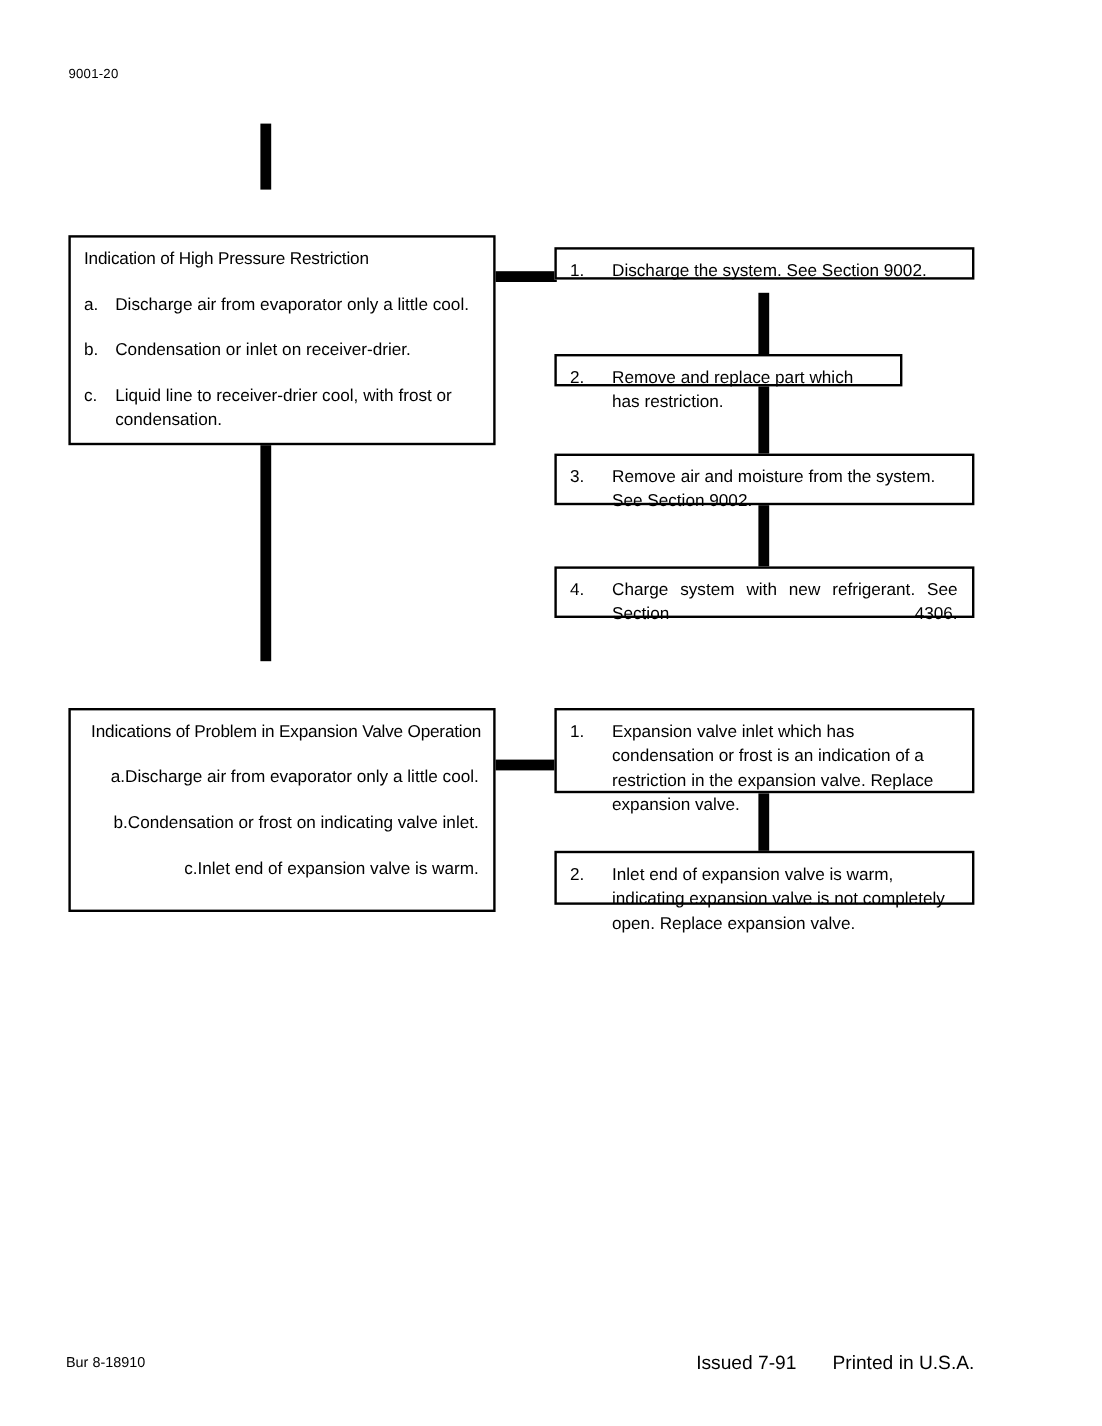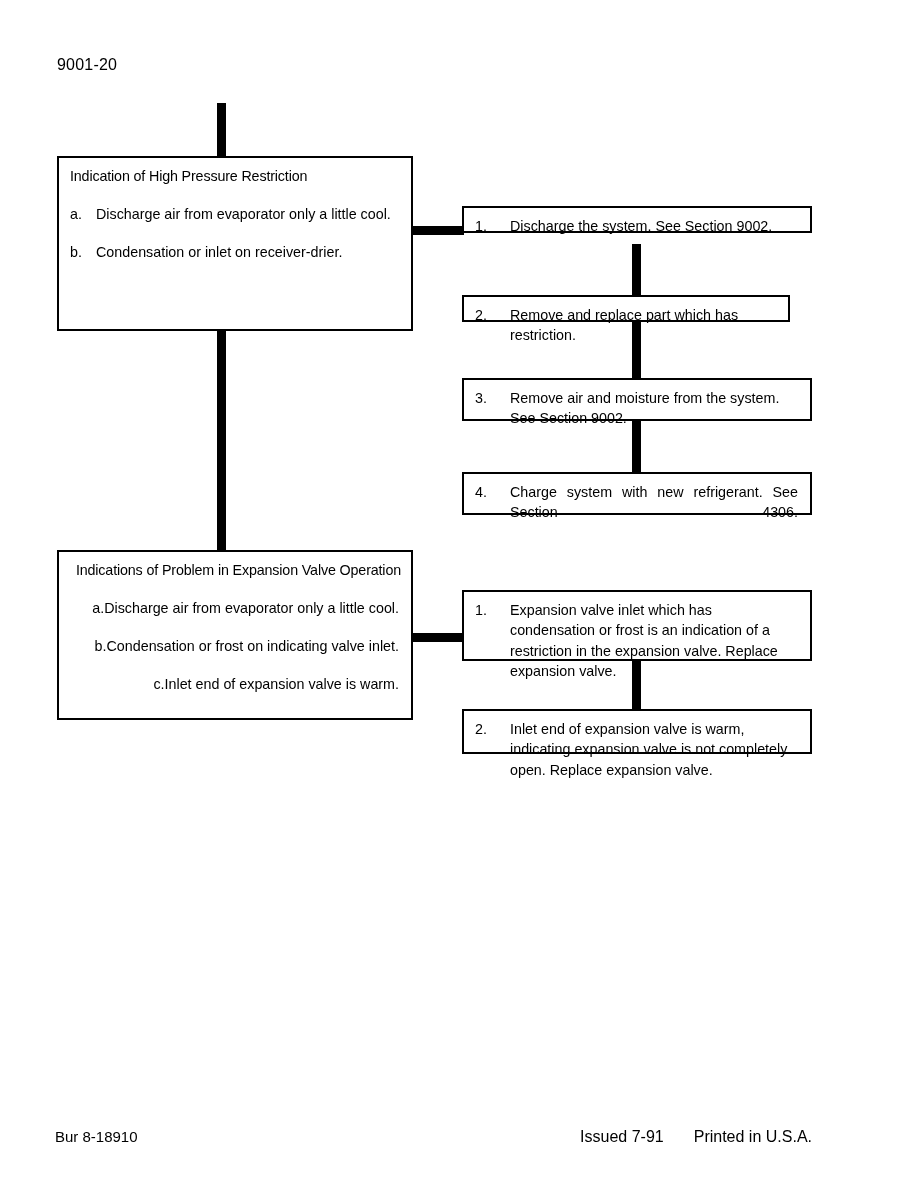--- a/index.html
+++ b/index.html
@@ -19,30 +19,30 @@
     margin: 0 auto;
     background: #ffffff;
     overflow: hidden;
   }
 
   
   .page-number {
     position: absolute;
     left: 57px;
     top: 56px;
-    font-size: 16px;
+    font-size: 11px;
     letter-spacing: 0.2px;
     white-space: nowrap;
     text-align: right;
   }
   .footer-left {
     position: absolute;
     left: 55px;
     top: 1128px;
-    font-size: 15px;
+    font-size: 12px;
     white-space: nowrap;
   }
   .footer-right {
     position: absolute;
     right: 106px;
     top: 1128px;
     font-size: 16px;
     white-space: nowrap;
   }
   .footer-right .issued { margin-right: 30px; }
@@ -56,21 +56,21 @@
   
   .box {
     position: absolute;
     box-sizing: border-box;
     border: 2px solid #000000;
     background: #ffffff;
     padding: 8px 11px 9px 11px;
     font-size: 14.3px;
     line-height: 1.44;
   }
-  .box.symptom { padding: 9px 10px 10px 11px; }
+  .box.symptom { padding: 9px 10px 10px 11px; margin-top: 40px; }
 
   .box-title {
     font-size: 14.3px;
     line-height: 1.3;
     letter-spacing: -0.15px;
     white-space: nowrap;
   }
   .sym-list {
     margin: 0;
     padding: 0;
@@ -128,28 +128,29 @@
 
   <div class="conn" style="left:410px; top:633px; width:54px; height:9px;"></div>
 
   <div class="conn" style="left:632px; top:661px; width:9px; height:49px;"></div>
 
   <div class="box symptom" style="left:57px; top:156px; width:356px; height:175px;">
     <div class="box-title">Indication of High Pressure Restriction</div>
     <ul class="sym-list">
       <li class="gap-top"><span class="mark">a.</span><span>Discharge air from evaporator only a little cool.</span></li>
       <li class="gap-top"><span class="mark">b.</span><span>Condensation or inlet on receiver-drier.</span></li>
+      <li class="gap-top"><span class="mark">c.</span><span>Liquid line to receiver-drier cool, with frost or condensation.</span></li>
     </ul>
   </div>
 
   <div class="box" style="left:462px; top:206px; width:350px; height:27px;">
     <p class="step-text"><span class="num">1.</span><span>Discharge the system. See Section 9002.</span></p>
   </div>
 
-  <div class="box" style="left:462px; top:295px; width:328px; height:27px;">
+  <div class="box" style="left:462px; top:295px; width:290px; height:27px;">
     <p class="step-text"><span class="num">2.</span><span>Remove and replace part which has restriction.</span></p>
   </div>
 
   <div class="box" style="left:462px; top:378px; width:350px; height:43px;">
     <p class="step-text"><span class="num">3.</span><span>Remove air and moisture from the system. See Section 9002.</span></p>
   </div>
 
   <div class="box" style="left:462px; top:472px; width:350px; height:43px;">
     <p class="step-text justify"><span class="num">4.</span><span>Charge system with new refrigerant. See Section 4306.</span></p>
   </div>

